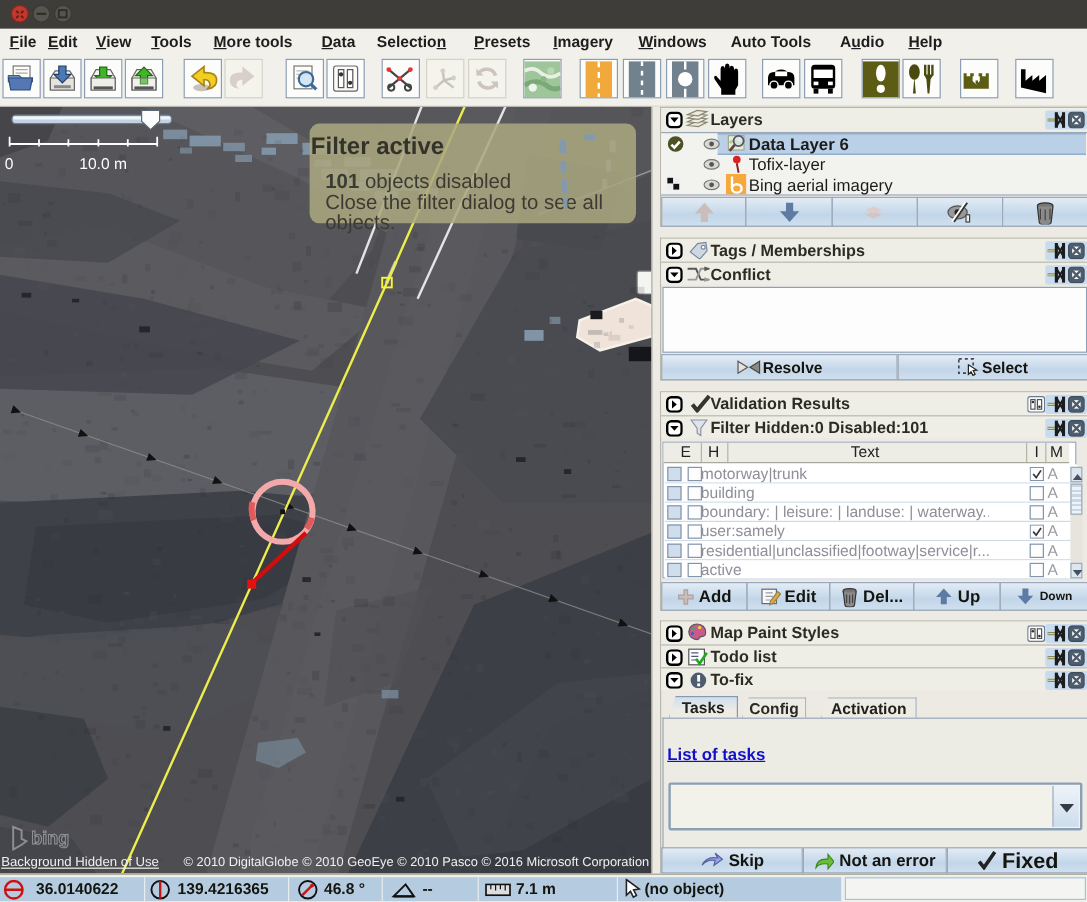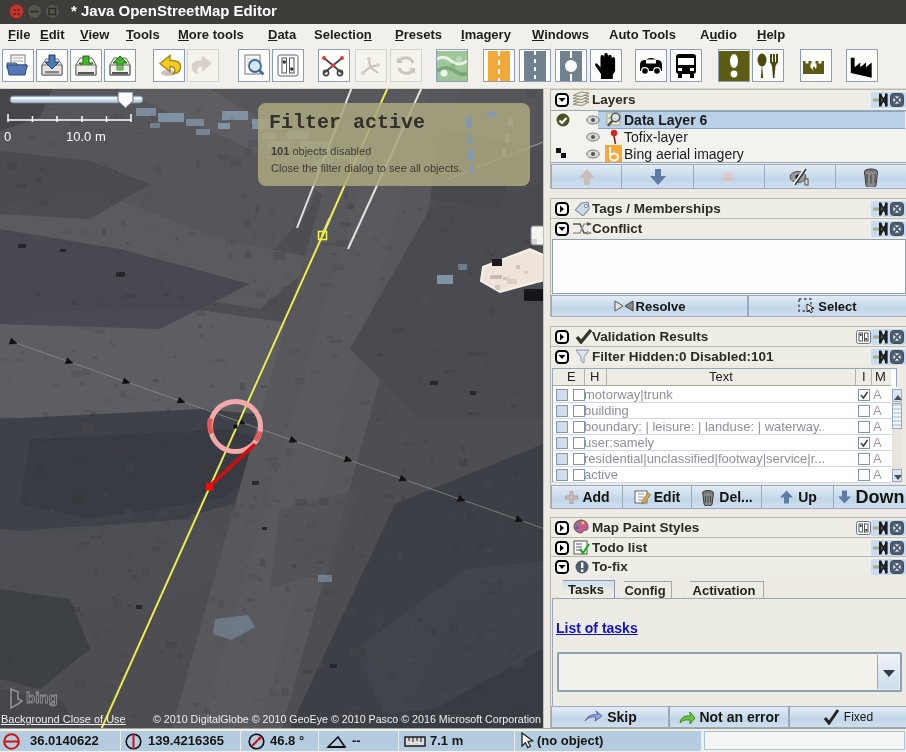--- a/index.html
+++ b/index.html
@@ -20,22 +20,22 @@
 .tbtn{position:absolute;top:2px;width:32px;height:33px;background:#fcfcfa;
   border:1px solid #8d9db4;display:flex;align-items:center;justify-content:center;}
 .tbtn.dis{border-color:#d4d3c8;background:#f4f3ec;}
 
 #map{position:absolute;left:0;top:89px;width:543px;height:639px;background:#48484c;overflow:hidden;}
 #mapsvg{position:absolute;left:0;top:0;}
 #notiles{position:absolute;left:119px;top:104px;color:#cfcfcf;font-weight:bold;font-size:15px;
   text-shadow:1px 1px 0 #222;}
 #filterbox{position:absolute;left:258px;top:14px;width:272px;height:83px;border-radius:8px;
   background:rgba(170,166,128,0.87);}
-#filterbox h1{margin:8px 0 0 11px;font-size:20px;color:#33322b;font-family:Liberation Mono, monospace;}
-#filterbox p{margin:9px 0 0 13px;font-size:11px;color:#3c3b33;line-height:17px;}
+#filterbox h1{margin:8px 0 0 1px;font-size:20px;color:#33322b;}
+#filterbox p{margin:9px 0 0 13px;font-size:17px;color:#3c3b33;line-height:17px;}
 #bingattr{position:absolute;left:0;top:624px;width:543px;height:15px;color:#efefef;font-size:11px;}
 
 #divider{position:absolute;left:543px;top:89px;width:7px;height:639px;background:#eceae2;border-left:1px solid #c3c2b8;}
 
 #panel{position:absolute;left:550px;top:89px;width:356px;height:639px;background:#eceae2;font-size:13px;}
 .sect{position:absolute;left:0;width:356px;border:1px solid #b9b8ac;border-right:none;}
 .hrow{position:relative;height:19px;background:#efeee6;}
 .hrow .ptitle{position:absolute;left:41px;top:2px;font-weight:bold;color:#2c2c22;font-size:13.5px;white-space:nowrap;}
 .hico{position:absolute;left:21px;top:2px;}
 .cb{position:absolute;width:12px;height:12px;background:#fdfdfd;border:1px solid #8494ab;}
@@ -57,21 +57,20 @@
 
 <div id="titlebar">
   <svg class="abs" style="left:9px;top:4px" width="52" height="15">
       <circle cx="7.5" cy="7.5" r="7" fill="#c0392f" stroke="#8d2420"></circle>
       <path d="M4.5 5 l2 2 m2 2 l2 2 M10.5 5 l-2 2 m-2 2 l-2 2" stroke="#6e1b16" stroke-width="1.6"></path>
       <circle cx="25.5" cy="7.5" r="7" fill="#56554e" stroke="#3a3934"></circle>
       <path d="M21.5 7.5 h8" stroke="#2e2d28" stroke-width="1.8"></path>
       <circle cx="43.5" cy="7.5" r="7" fill="#56554e" stroke="#3a3934"></circle>
       <rect x="40" y="4.5" width="6.5" height="6" fill="none" stroke="#2e2d28" stroke-width="1.6"></rect>
     </svg>
-  <div id="title">* Java OpenStreetMap Editor</div>
 </div>
 
 <div id="menubar">
   <span style="left:8px"><u>F</u>ile</span>
   <span style="left:40px"><u>E</u>dit</span>
   <span style="left:80px"><u>V</u>iew</span>
   <span style="left:126px"><u>T</u>ools</span>
   <span style="left:178px"><u>M</u>ore tools</span>
   <span style="left:268px"><u>D</u>ata</span>
   <span style="left:314px">Selectio<u>n</u></span>
@@ -1086,21 +1085,21 @@
           <rect x="6" y="7" width="6" height="12"></rect>
     <rect x="7" y="25" width="5" height="10"></rect>
           <rect x="8" y="40" width="5" height="12"></rect>
           <rect x="9" y="56" width="4" height="8"></rect>
         </g>
   </svg>
     <h1>Filter active</h1>
     <p><b>101</b> objects disabled<br>Close the filter dialog to see all objects.</p>
   </div>
   <div id="bingattr">
-    <span style="position:absolute;left:1px;text-decoration:underline;">Background Close of Use</span>
+    <span style="position:absolute;left:1px;text-decoration:underline;">Background Hidden of Use</span>
     <span style="position:absolute;left:153px;white-space:nowrap;font-size:10.7px;">© 2010 DigitalGlobe © 2010 GeoEye © 2010 Pasco © 2016 Microsoft Corporation</span>
   </div>
 </div>
 <div id="divider"></div>
 
 <div id="panel">
 <div class="sect" style="top:0;height:100px">
 <div class="hrow">
 <svg class="abs" style="left:4px;top:3px" width="14" height="14">
           <rect x="1" y="1" width="12" height="12" rx="3.5" fill="#fff" stroke="#000" stroke-width="2"></rect>
@@ -1403,21 +1402,21 @@
           <path d="M8 12 l6 -8 l2.5 1.8 l-6 8 l-3 1.2 z" fill="#e8a33d" stroke="#885"></path>
         </svg>Edit</div>
 <div class="abs" style="left:140px;top:158px;width:71px;height:24px;background:linear-gradient(#e3ecf5,#c2d6e9 60%,#cfdfee);border:1px solid #9aa9bd;display:flex;align-items:center;justify-content:center;font-weight:bold;font-size:14px;color:#15150f;gap:3px"><svg width="16" height="17">
           <ellipse cx="8" cy="3.8" rx="5.5" ry="2.2" fill="#777" stroke="#333"></ellipse>
           <path d="M2.8 4.5 l1.3 10.5 a4 2 0 0 0 8 0 l1.3 -10.5" fill="#8a8a8a" stroke="#333"></path>
           <path d="M5.5 6.5 v7 M8 7 v7 M10.5 6.5 v7" stroke="#444"></path>
         </svg>Del...</div>
 <div class="abs" style="left:210px;top:158px;width:73px;height:24px;background:linear-gradient(#e3ecf5,#c2d6e9 60%,#cfdfee);border:1px solid #9aa9bd;display:flex;align-items:center;justify-content:center;font-weight:bold;font-size:14px;color:#15150f;gap:3px"><svg width="17" height="16">
           <path d="M8.5 1.5 l6.5 7 h-4 v6 h-5 v-6 h-4 z" fill="#5e7ba4"></path>
         </svg>Up</div>
-<div class="abs" style="left:282px;top:158px;width:74px;height:24px;background:linear-gradient(#e3ecf5,#c2d6e9 60%,#cfdfee);border:1px solid #9aa9bd;display:flex;align-items:center;justify-content:center;font-weight:bold;font-size:18px;color:#15150f;gap:3px"><svg width="17" height="16">
+<div class="abs" style="left:282px;top:158px;width:74px;height:24px;background:linear-gradient(#e3ecf5,#c2d6e9 60%,#cfdfee);border:1px solid #9aa9bd;display:flex;align-items:center;justify-content:center;font-weight:bold;font-size:10px;color:#15150f;gap:3px"><svg width="17" height="16">
           <path d="M8.5 14.5 l6.5 -7 h-4 v-6 h-5 v6 h-4 z" fill="#5e7ba4"></path>
         </svg>Down</div>
 </div>
 <div class="sect" style="top:428px;height:211px;border-bottom:none">
 <div class="hrow">
 <svg class="abs" style="left:4px;top:3px" width="14" height="14">
           <rect x="1" y="1" width="12" height="12" rx="3.5" fill="#fff" stroke="#000" stroke-width="2"></rect>
           <path d="M5 3.5 v7 l4 -3.5 z" fill="#000"></path>
         </svg>
 <svg class="hico" style="left:22px;top:1px" width="17" height="17">
@@ -1508,21 +1507,21 @@
               <path d="M1 2 h12 l-6 7 z" fill="#333c46"></path>
             </svg></div>
         </div>
 </div>
 <div class="abs" style="left:0px;top:188px;width:118px;height:22px;background:linear-gradient(#e3ecf5,#c2d6e9 60%,#cfdfee);border:1px solid #9aa9bd;display:flex;align-items:center;justify-content:center;font-weight:bold;font-size:14px;color:#15150f;gap:4px"><svg width="20" height="15">
           <path d="M2 11 q4 -8 13 -6 l-2 -4 l6 5 l-7 5 l1 -4 q-7 -1 -11 4 z" fill="#9aa8e8" stroke="#5560a0"></path>
         </svg>Skip</div>
 <div class="abs" style="left:118px;top:188px;width:120px;height:22px;background:linear-gradient(#e3ecf5,#c2d6e9 60%,#cfdfee);border:1px solid #9aa9bd;display:flex;align-items:center;justify-content:center;font-weight:bold;font-size:14px;color:#15150f;gap:4px"><svg width="17" height="15">
           <path d="M2 13 q1 -8 10 -7 v-4 l5 6 l-5 6 v-4 q-7 -1 -10 3 z" fill="#6abf3a" stroke="#3a8a1a"></path>
         </svg>Not an error</div>
-<div class="abs" style="left:238px;top:188px;width:118px;height:22px;background:linear-gradient(#e3ecf5,#c2d6e9 60%,#cfdfee);border:1px solid #9aa9bd;display:flex;align-items:center;justify-content:center;font-weight:normal;font-size:12px;color:#15150f;gap:4px"><svg width="17" height="16">
+<div class="abs" style="left:238px;top:188px;width:118px;height:22px;background:linear-gradient(#e3ecf5,#c2d6e9 60%,#cfdfee);border:1px solid #9aa9bd;display:flex;align-items:center;justify-content:center;font-weight:bold;font-size:18px;color:#15150f;gap:4px"><svg width="17" height="16">
           <path d="M2 9 l4 5 l9 -13" fill="none" stroke="#222" stroke-width="3"></path>
         </svg>Fixed</div>
 </div>
   </div>
 
 <div id="statusbar">
   <div id="bluband"></div>
   <svg class="abs" style="left:3px;top:4px" width="17" height="17">
       <circle cx="8.5" cy="8.5" r="7.3" fill="none" stroke="#cc1111" stroke-width="2"></circle>
       <path d="M1 8.5 h15" stroke="#cc1111" stroke-width="2"></path>

